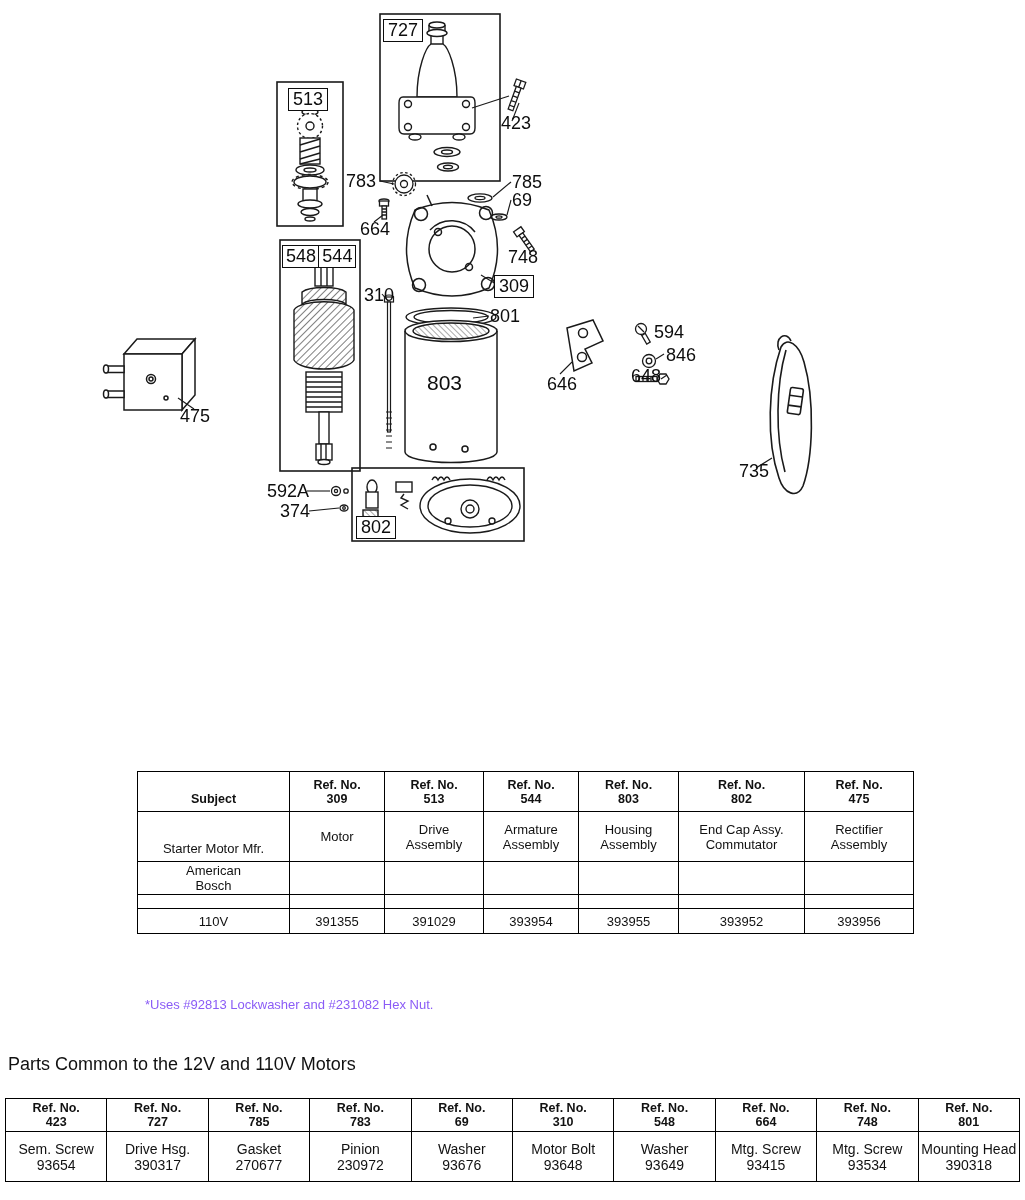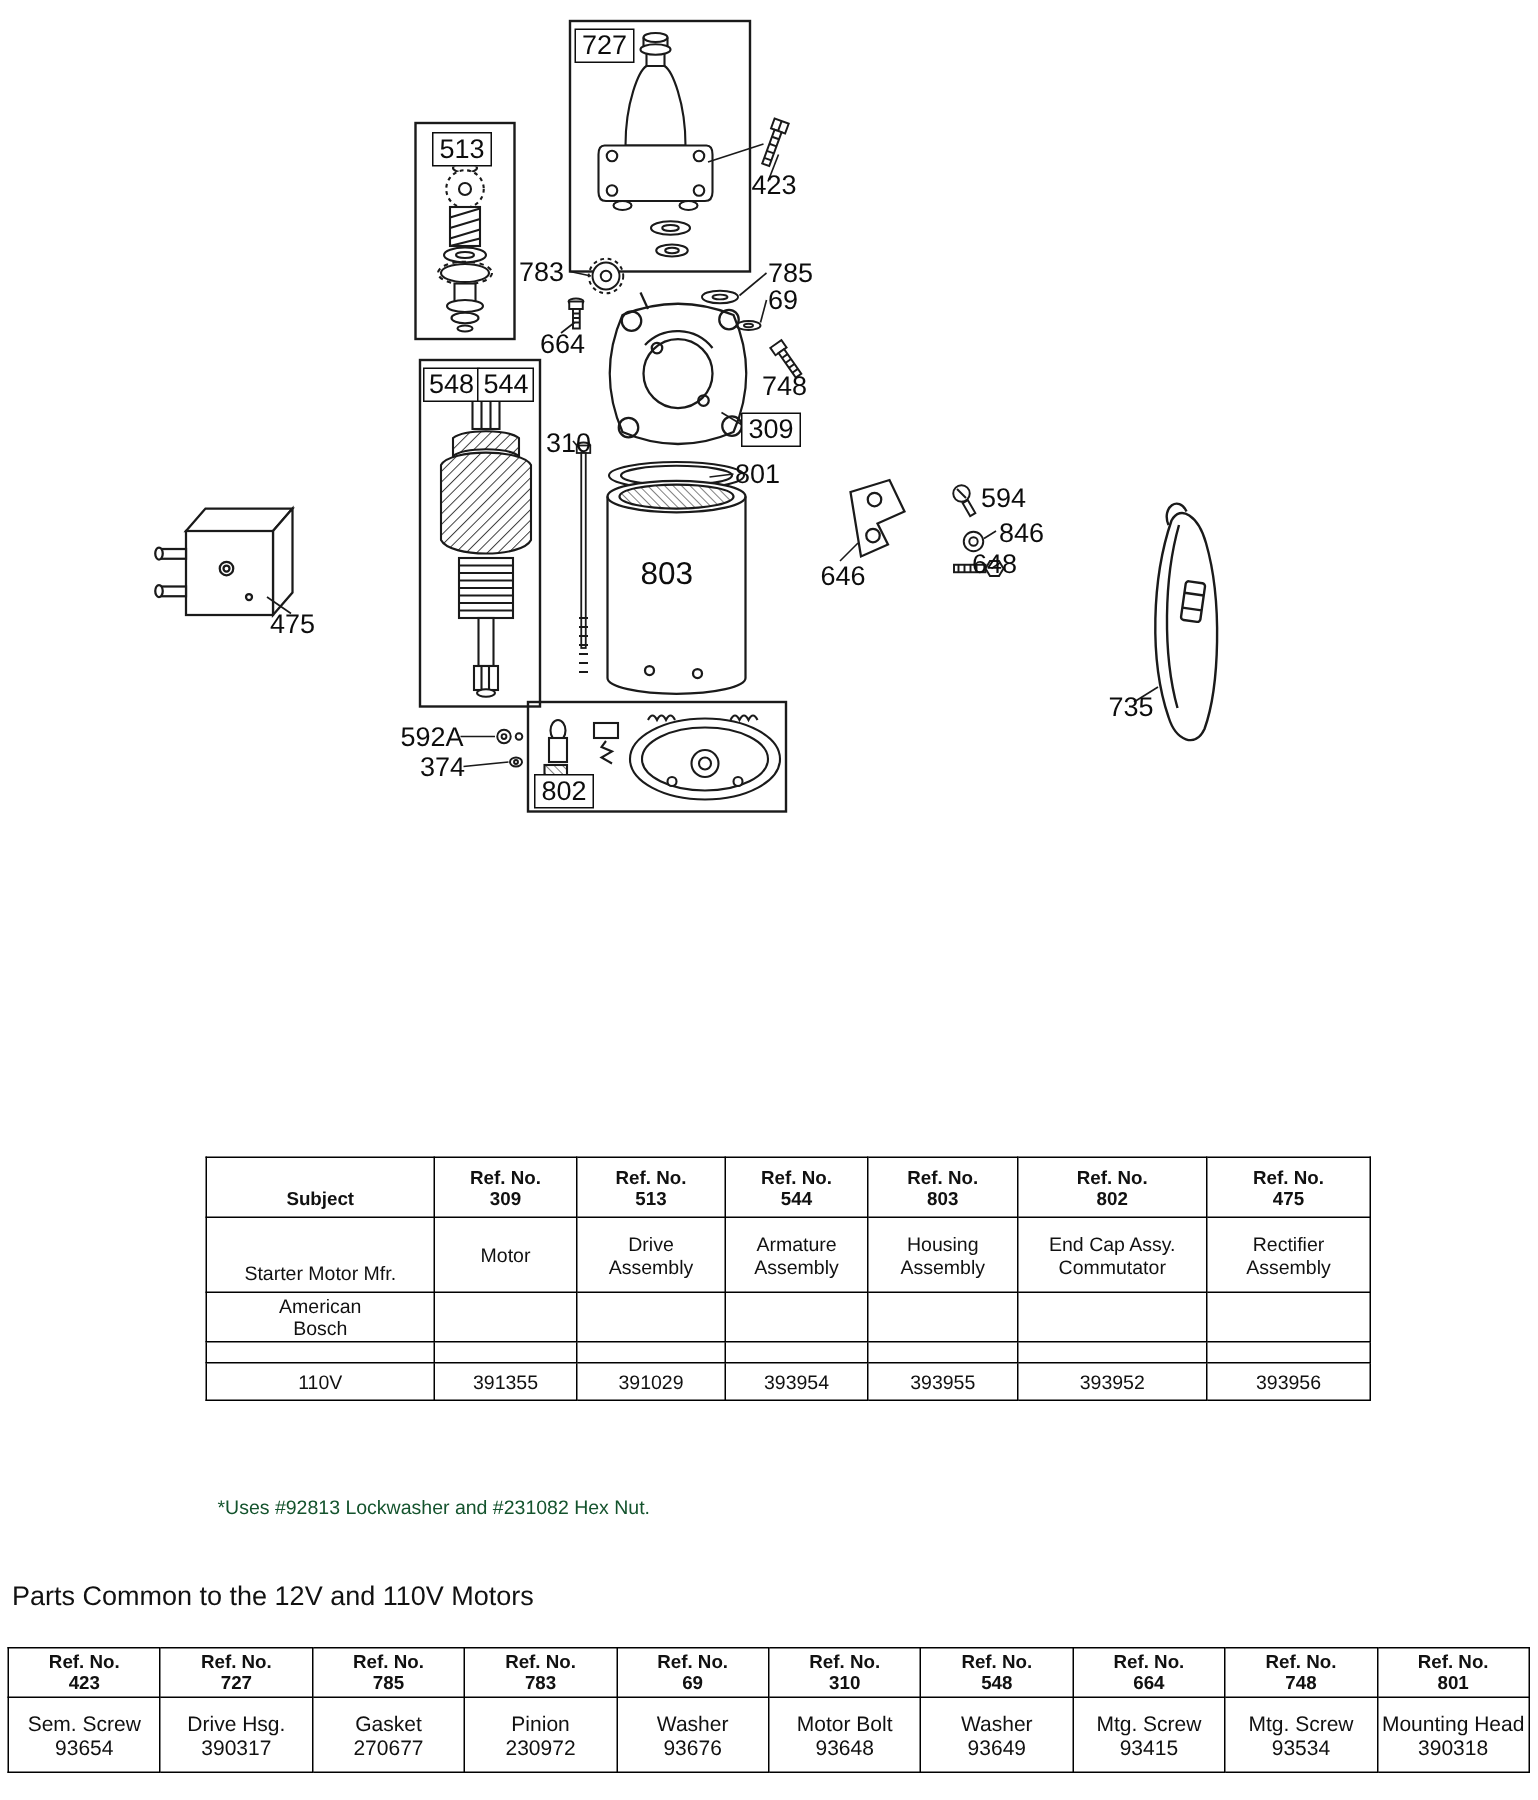--- a/index.html
+++ b/index.html
@@ -40,21 +40,21 @@
   .spec-table th { font-weight:bold; font-size:12.5px; }
   .spec-table td { font-size:13px; }
   .vbottom { vertical-align:bottom; padding-bottom:5px; }
   .r-head   { height:40px; }
   .r-mfr    { height:50px; }
   .r-bosch  { height:33px; }
   .r-12v    { height:23px; }
   .r-gap    { height:14px; }
   .r-110v   { height:25px; }
 
-  .footnote { position:absolute; left:145px; top:997px; font-size:13px; color:#14532d; }
+  .footnote { position:absolute; left:145px; top:997px; font-size:13px; color:#8b5cf6; }
   .section-heading { position:absolute; left:8px; top:1054px; font-size:18px; color:#111; }
 
   .common-table { position:absolute; left:5px; top:1098px; width:1015px; }
   .common-table th { font-weight:bold; font-size:12.5px; height:33px; }
   .common-table td { font-size:14px; height:50px; }
 </style>
 </head>
 <body>
 
 <div class="page">
@@ -302,21 +302,21 @@
     <div class="plabel boxed" style="left:494px;top:275px;">309</div>
     <div class="plabel pair" style="left:282px;top:245px;border:none;padding:0;">
       <span>548</span>
         <span>544</span>
     </div>
     <div class="plabel" style="left:364px;top:286px;">310</div>
     <div class="plabel" style="left:490px;top:307px;">801</div>
     <div class="plabel big" style="left:427px;top:372px;">803</div>
     <div class="plabel" style="left:654px;top:323px;">594</div>
     <div class="plabel" style="left:666px;top:346px;">846</div>
-    <div class="plabel" style="left:648px;top:367px;">648</div>
+    <div class="plabel" style="left:631px;top:367px;">648</div>
     <div class="plabel" style="left:547px;top:375px;">646</div>
     <div class="plabel" style="left:180px;top:407px;">475</div>
     <div class="plabel" style="left:739px;top:462px;">735</div>
     <div class="plabel" style="left:267px;top:482px;">592A</div>
     <div class="plabel" style="left:280px;top:502px;">374</div>
     <div class="plabel boxed" style="left:356px;top:516px;">802</div>
   </div>
 
   <table class="spec-table">
     <colgroup>

